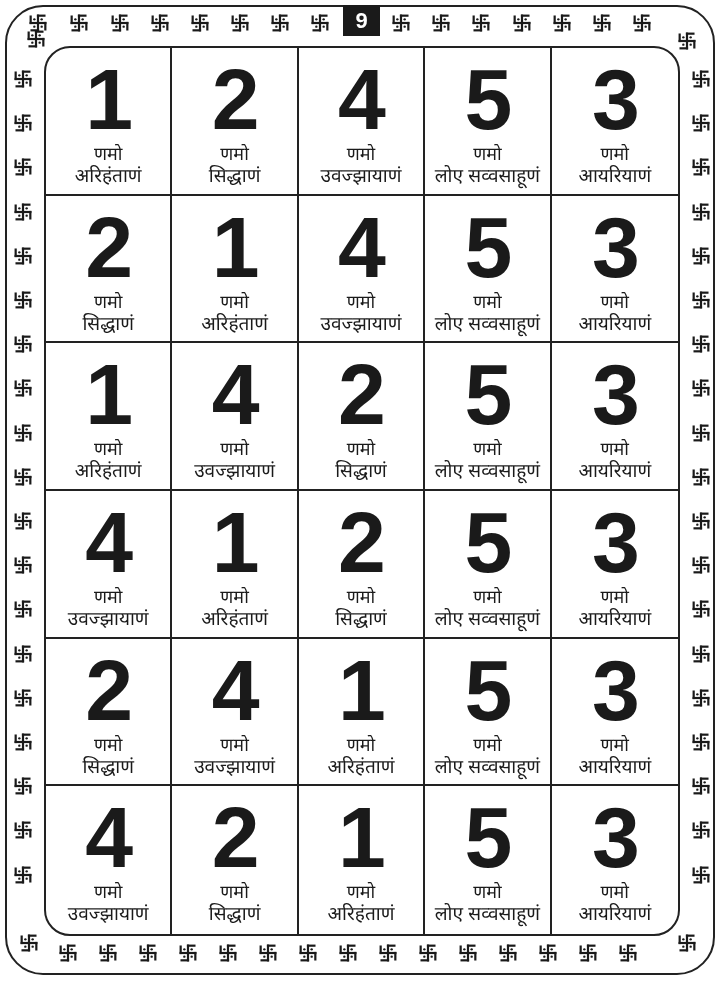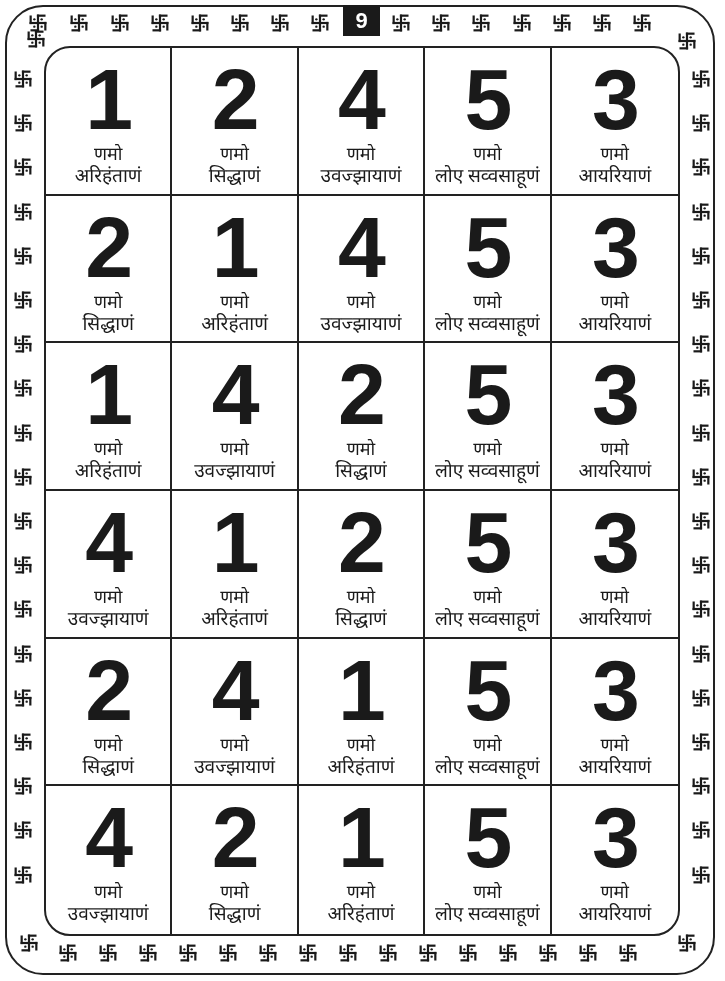--- a/index.html
+++ b/index.html
@@ -22,21 +22,21 @@
           display: grid; grid-template-columns: repeat(5, 1fr); grid-template-rows: repeat(6, 1fr);
           overflow: hidden; background: #fff; }
   .cell { border-right: 2px solid #222; border-bottom: 2px solid #222; box-sizing: border-box;
           display: flex; flex-direction: column; align-items: center; justify-content: flex-start;
           padding-top: 10px; }
   .cell.lastcol { border-right: none; }
   .cell.lastrow { border-bottom: none; }
   .num { font-family: "Liberation Sans", sans-serif; font-weight: bold; font-size: 86px;
          line-height: 82px; height: 84px; color: #1a1a1a; letter-spacing: -2px; }
   .l1 { font-family: "DejaVu Sans", sans-serif; font-size: 18px; line-height: 20px; margin-top: 2px; color: #1a1a1a; }
-  .l2 { font-family: Liberation Serif, serif; font-size: 19px; line-height: 24px; color: #1a1a1a; white-space: nowrap; }
+  .l2 { font-family: Liberation Sans, sans-serif; font-size: 19px; line-height: 24px; color: #1a1a1a; white-space: nowrap; }
 </style>
 </head>
 <body>
 
 <svg width="0" height="0" style="position:absolute">
   <defs>
     <symbol id="swastika" viewBox="0 0 24 24">
       <g fill="none" stroke="#1a1a1a" stroke-width="2.4" stroke-linecap="square">
         <path d="M12 4 V20"></path>
         <path d="M4 12 H20"></path>

